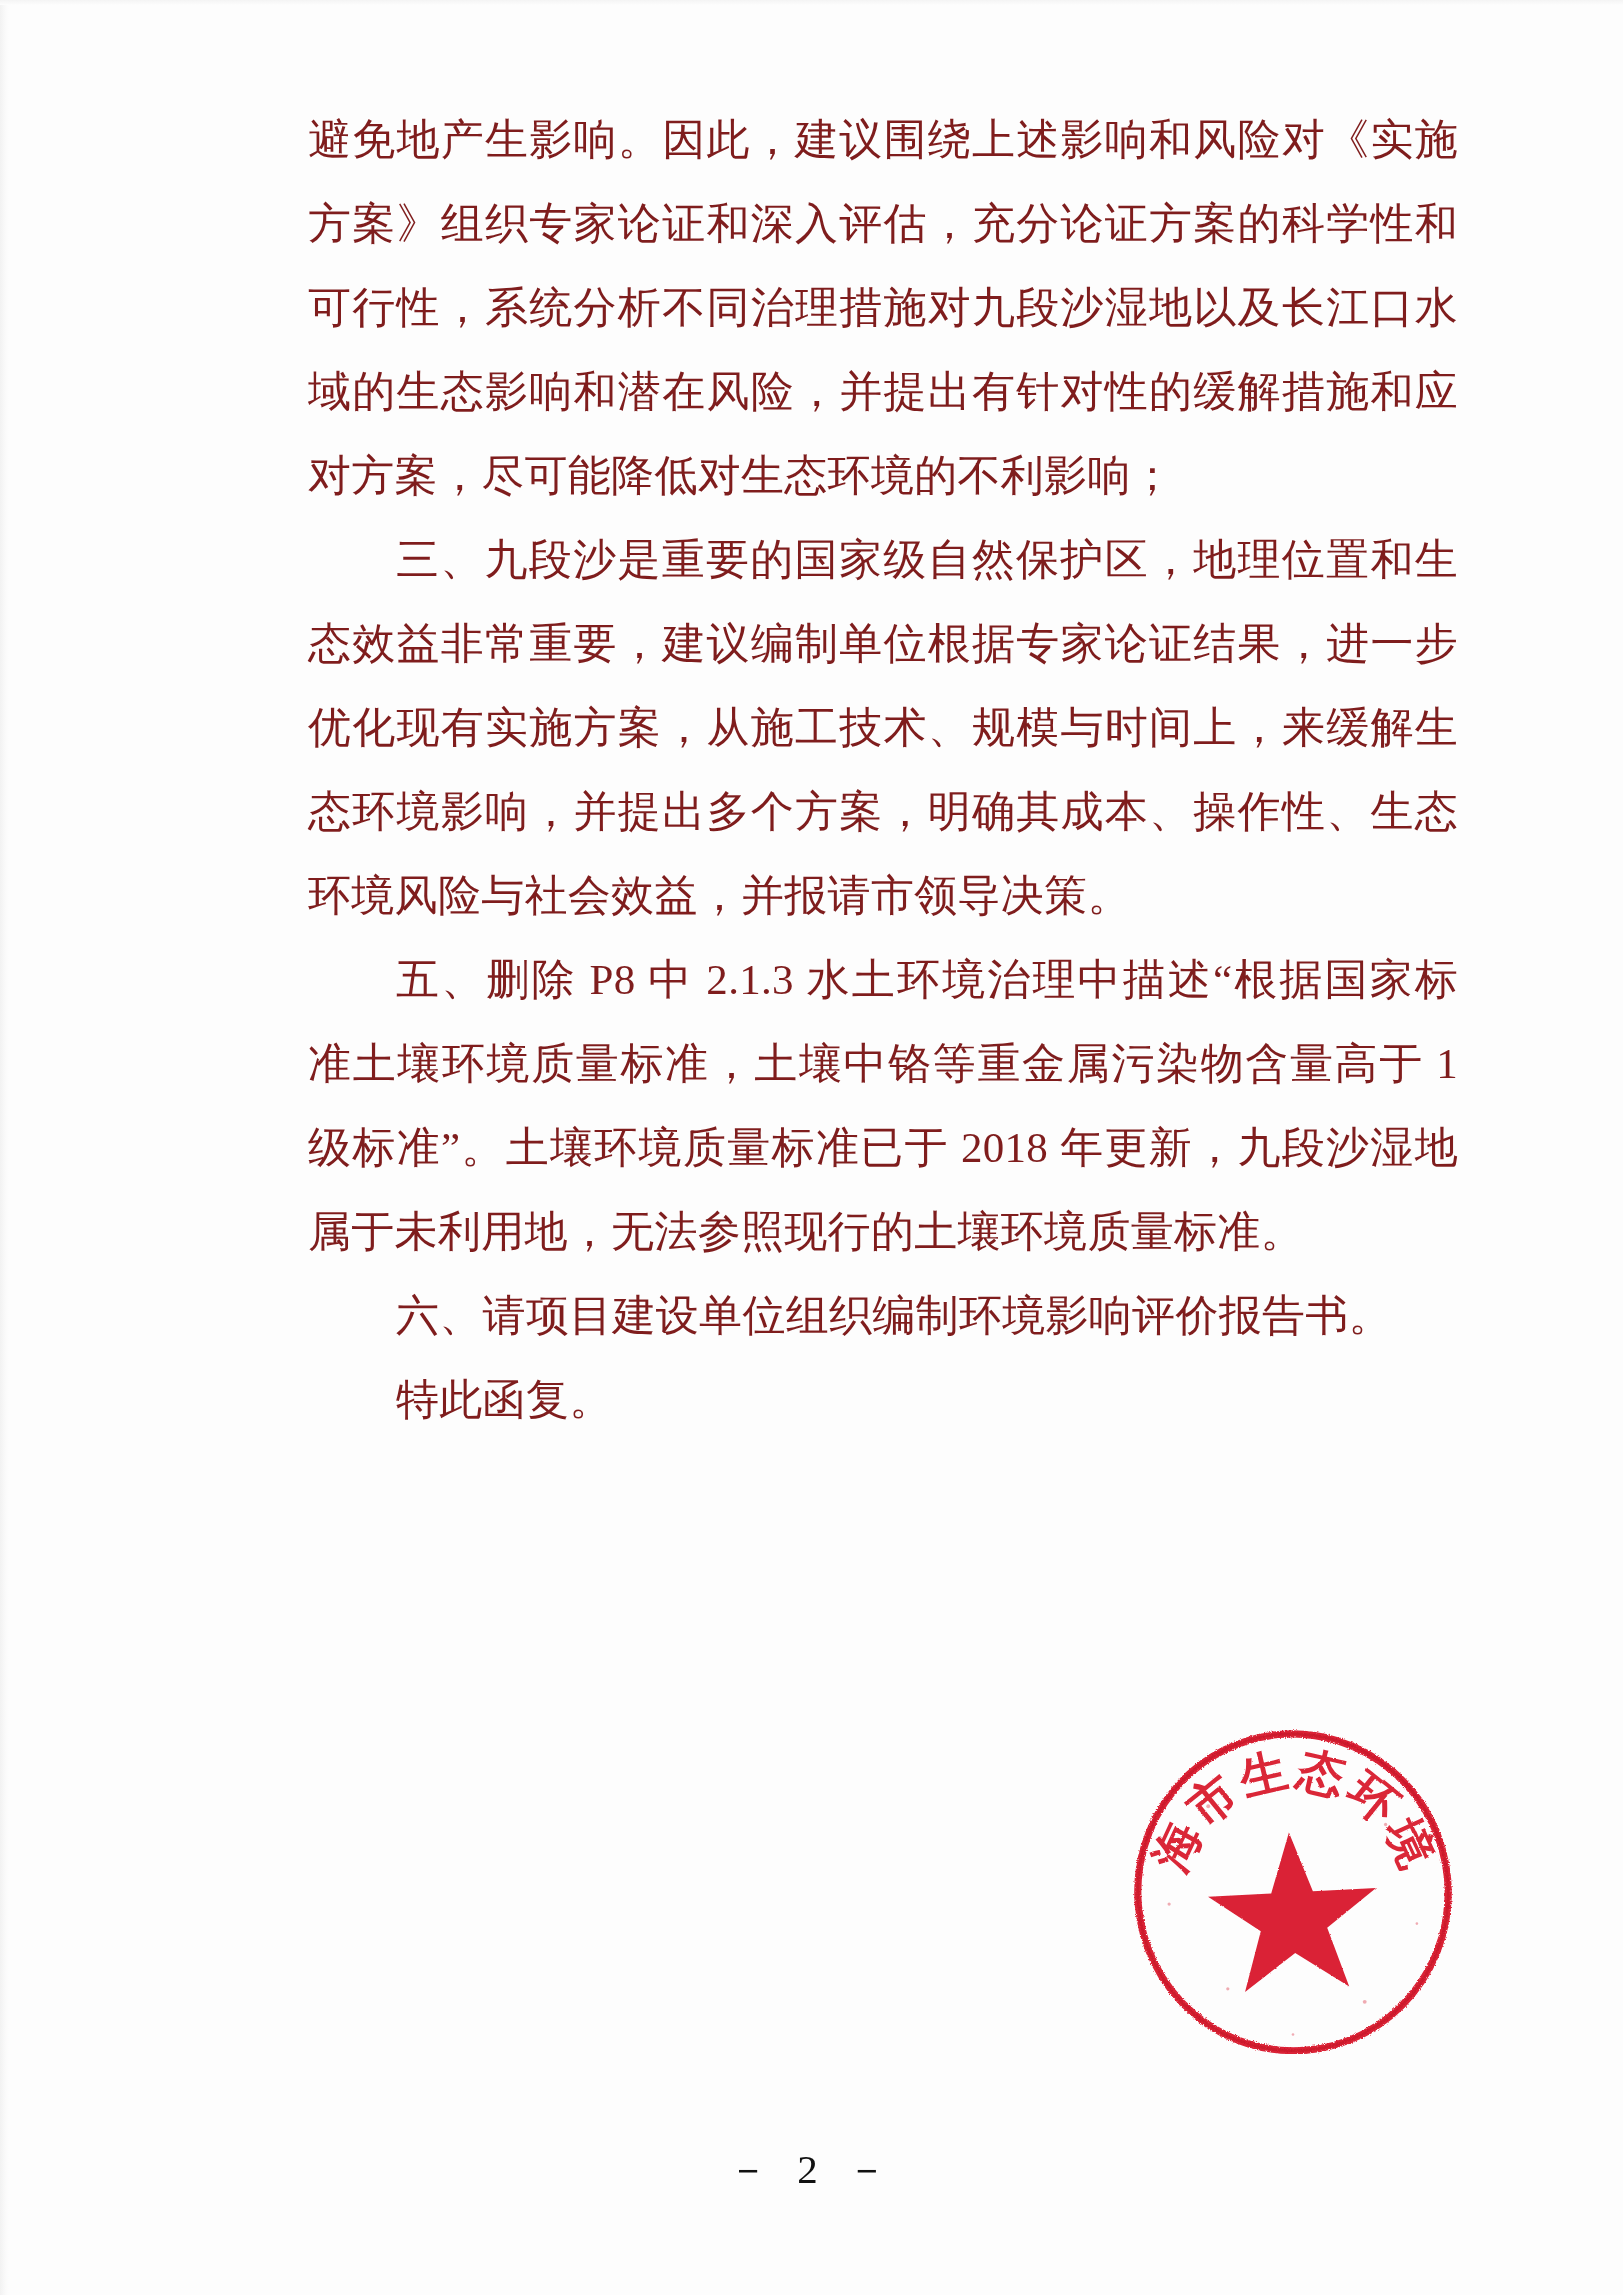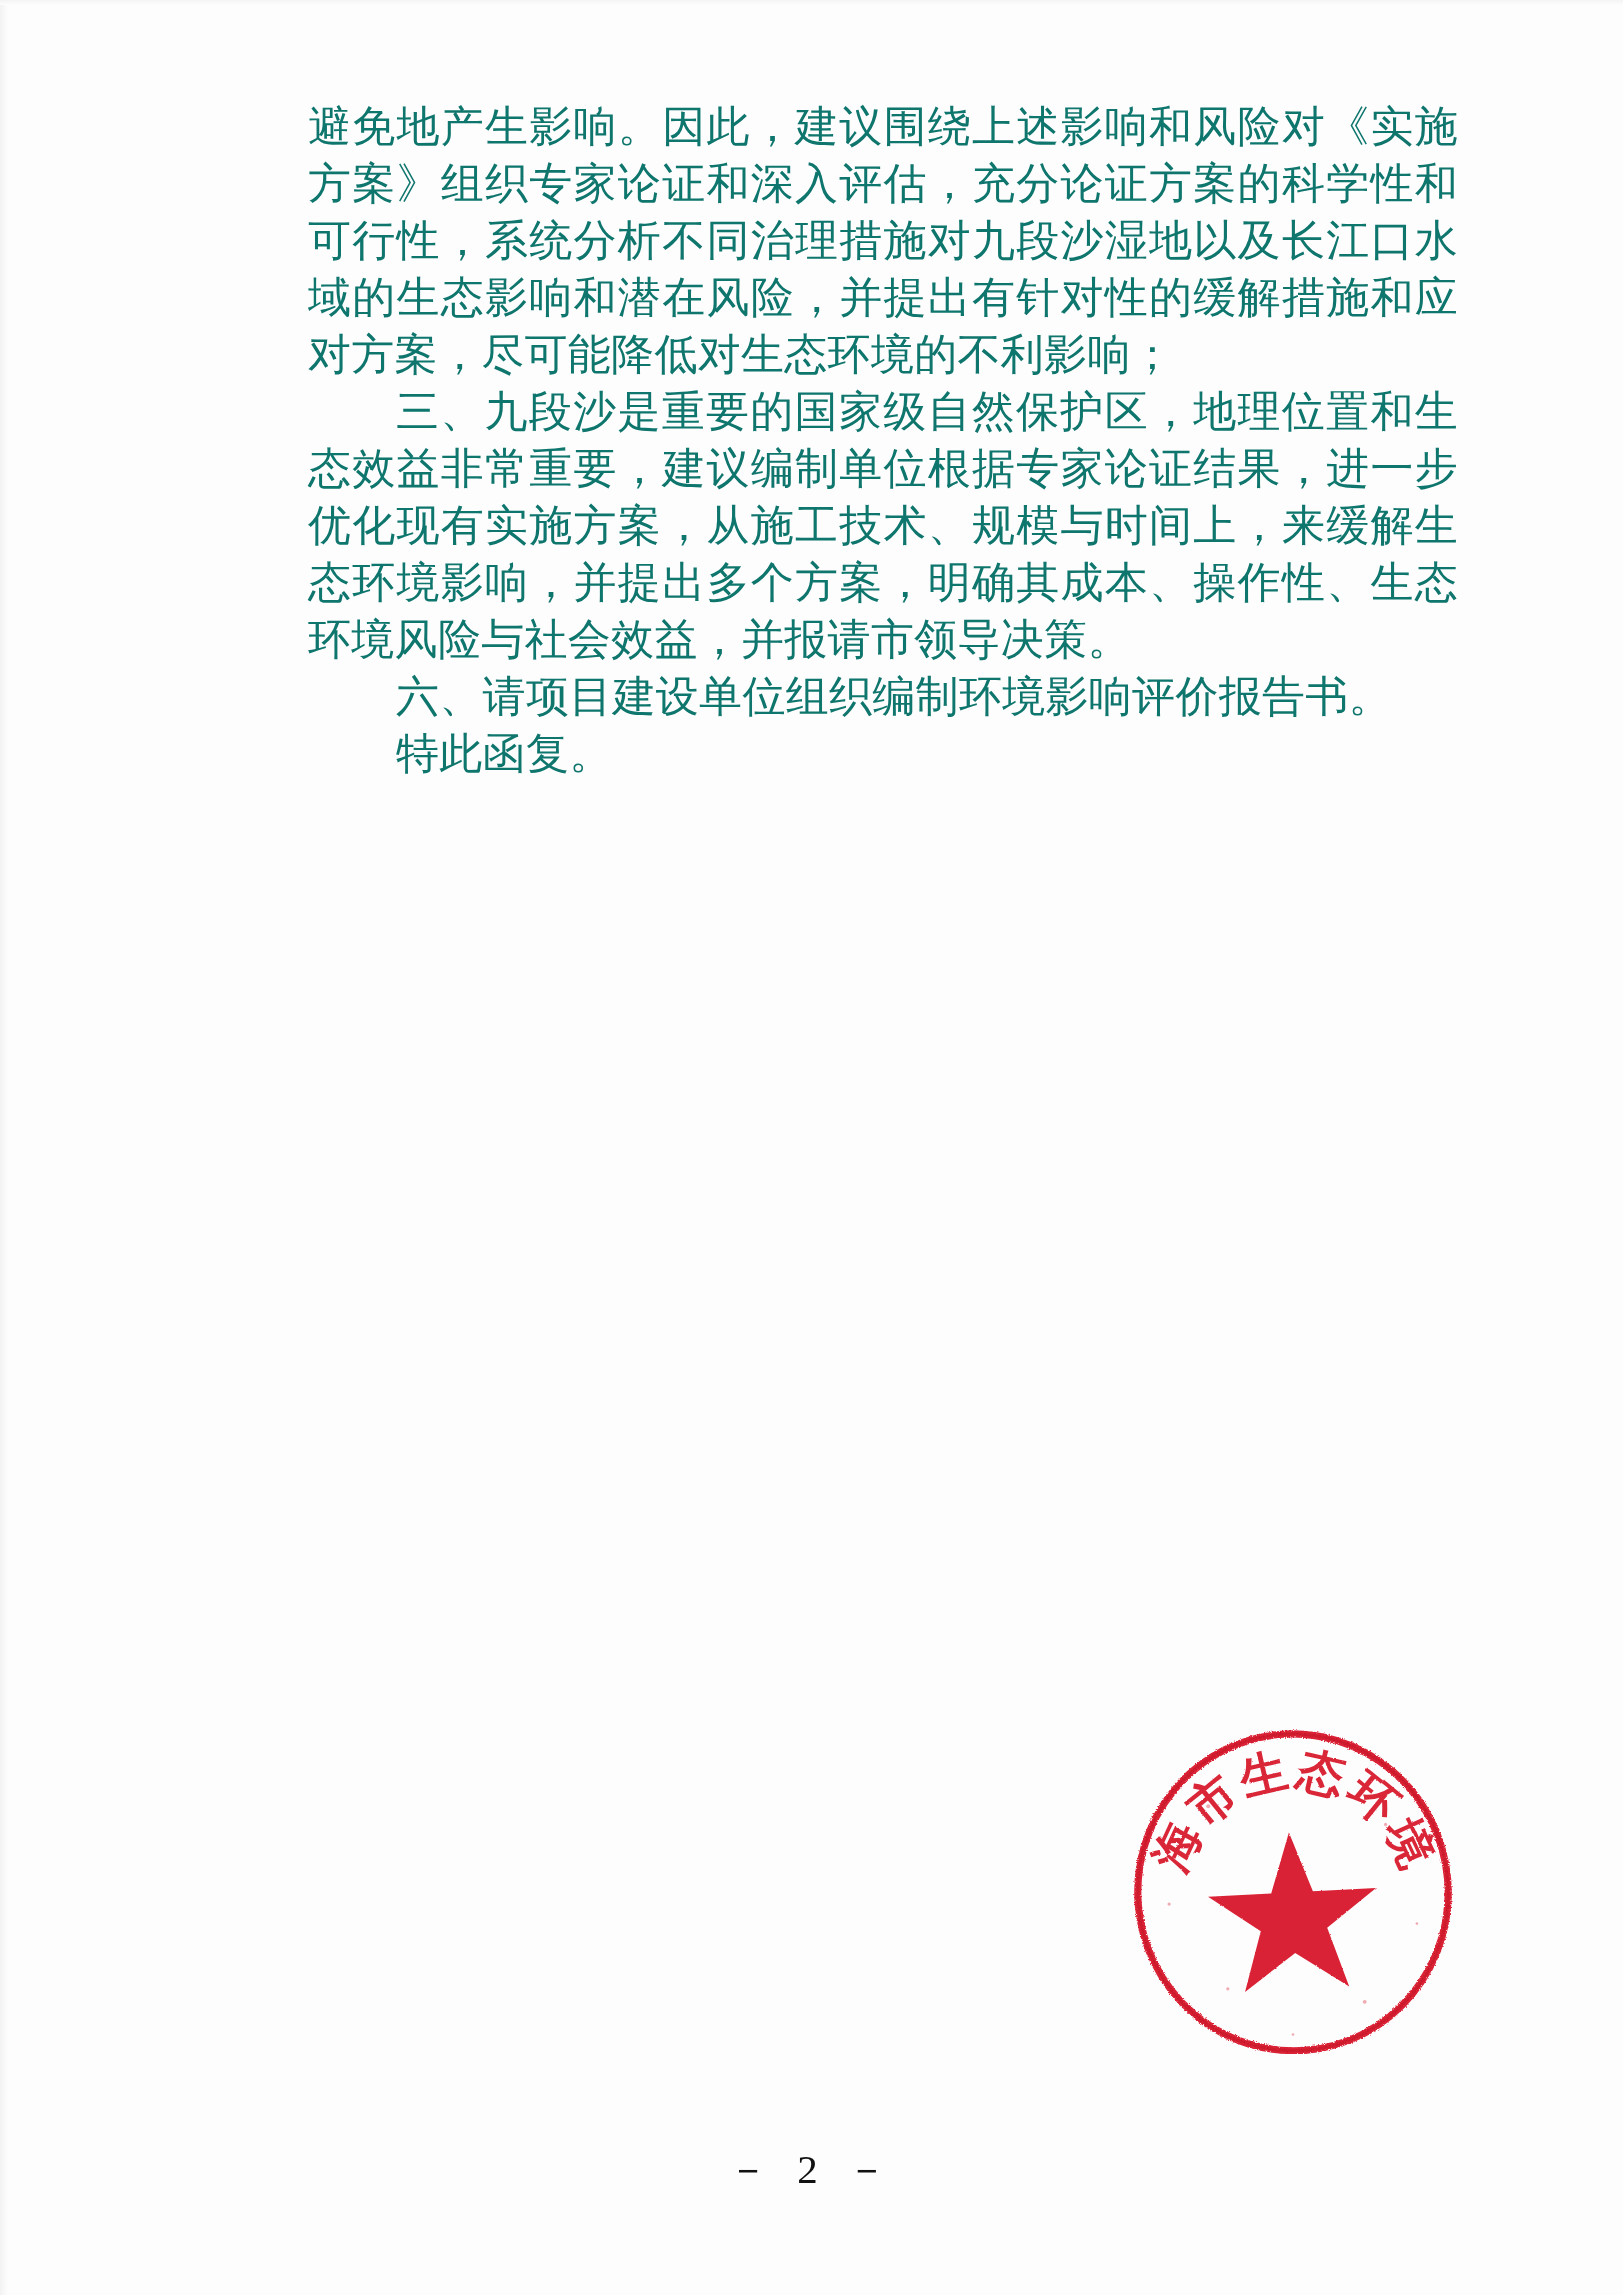--- a/index.html
+++ b/index.html
@@ -39,22 +39,22 @@
   #body-text {
     position: absolute;
     left: 308px;
     top: 98px;
     width: 1150px;
   }
 
   .para {
     margin: 0 0 0 0;
     font-size: 43px;
-    line-height: 57px;
-    color: #0f766e;
+    line-height: 84px;
+    color: #7f1d1d;
     text-align: justify;
     text-align-last: left;
     letter-spacing: 0.3px;
     font-weight: 500;
     font-family: "Liberation Serif", "DejaVu Serif", serif;
     text-justify: inter-character;
     word-break: break-all;
     
     transform-origin: left top;
   }
@@ -124,20 +124,21 @@
 <body>
 
 <div id="page">
 
   <div class="scan-edge-left"></div>
   <div class="scan-edge-top"></div>
 
   <div id="body-text">
     <p class="para">避免地产生影响。因此，建议围绕上述影响和风险对《实施方案》组织专家论证和深入评估，充分论证方案的科学性和可行性，系统分析不同治理措施对九段沙湿地以及长江口水域的生态影响和潜在风险，并提出有针对性的缓解措施和应对方案，尽可能降低对生态环境的不利影响；</p>
     <p class="para indent">三、九段沙是重要的国家级自然保护区，地理位置和生态效益非常重要，建议编制单位根据专家论证结果，进一步优化现有实施方案，从施工技术、规模与时间上，来缓解生态环境影响，并提出多个方案，明确其成本、操作性、生态环境风险与社会效益，并报请市领导决策。</p>
+    <p class="para indent">五、删除 P8 中 2.1.3 水土环境治理中描述“根据国家标准土壤环境质量标准，土壤中铬等重金属污染物含量高于 1 级标准”。土壤环境质量标准已于 2018 年更新，九段沙湿地属于未利用地，无法参照现行的土壤环境质量标准。</p>
     <p class="para indent">六、请项目建设单位组织编制环境影响评价报告书。</p>
     <p class="para indent">特此函复。</p>
   </div>
 
   <div id="seal">
     <svg viewBox="0 0 500 500" xmlns="http://www.w3.org/2000/svg">
       <defs>
         <path id="arcTop" d="M 80 262 A 172 172 0 0 1 424 262" fill="none"></path>
         <filter id="inkRough" x="-20%" y="-20%" width="140%" height="140%">
           <feTurbulence type="fractalNoise" baseFrequency="0.55" numOctaves="3" seed="7" result="n"></feTurbulence>

